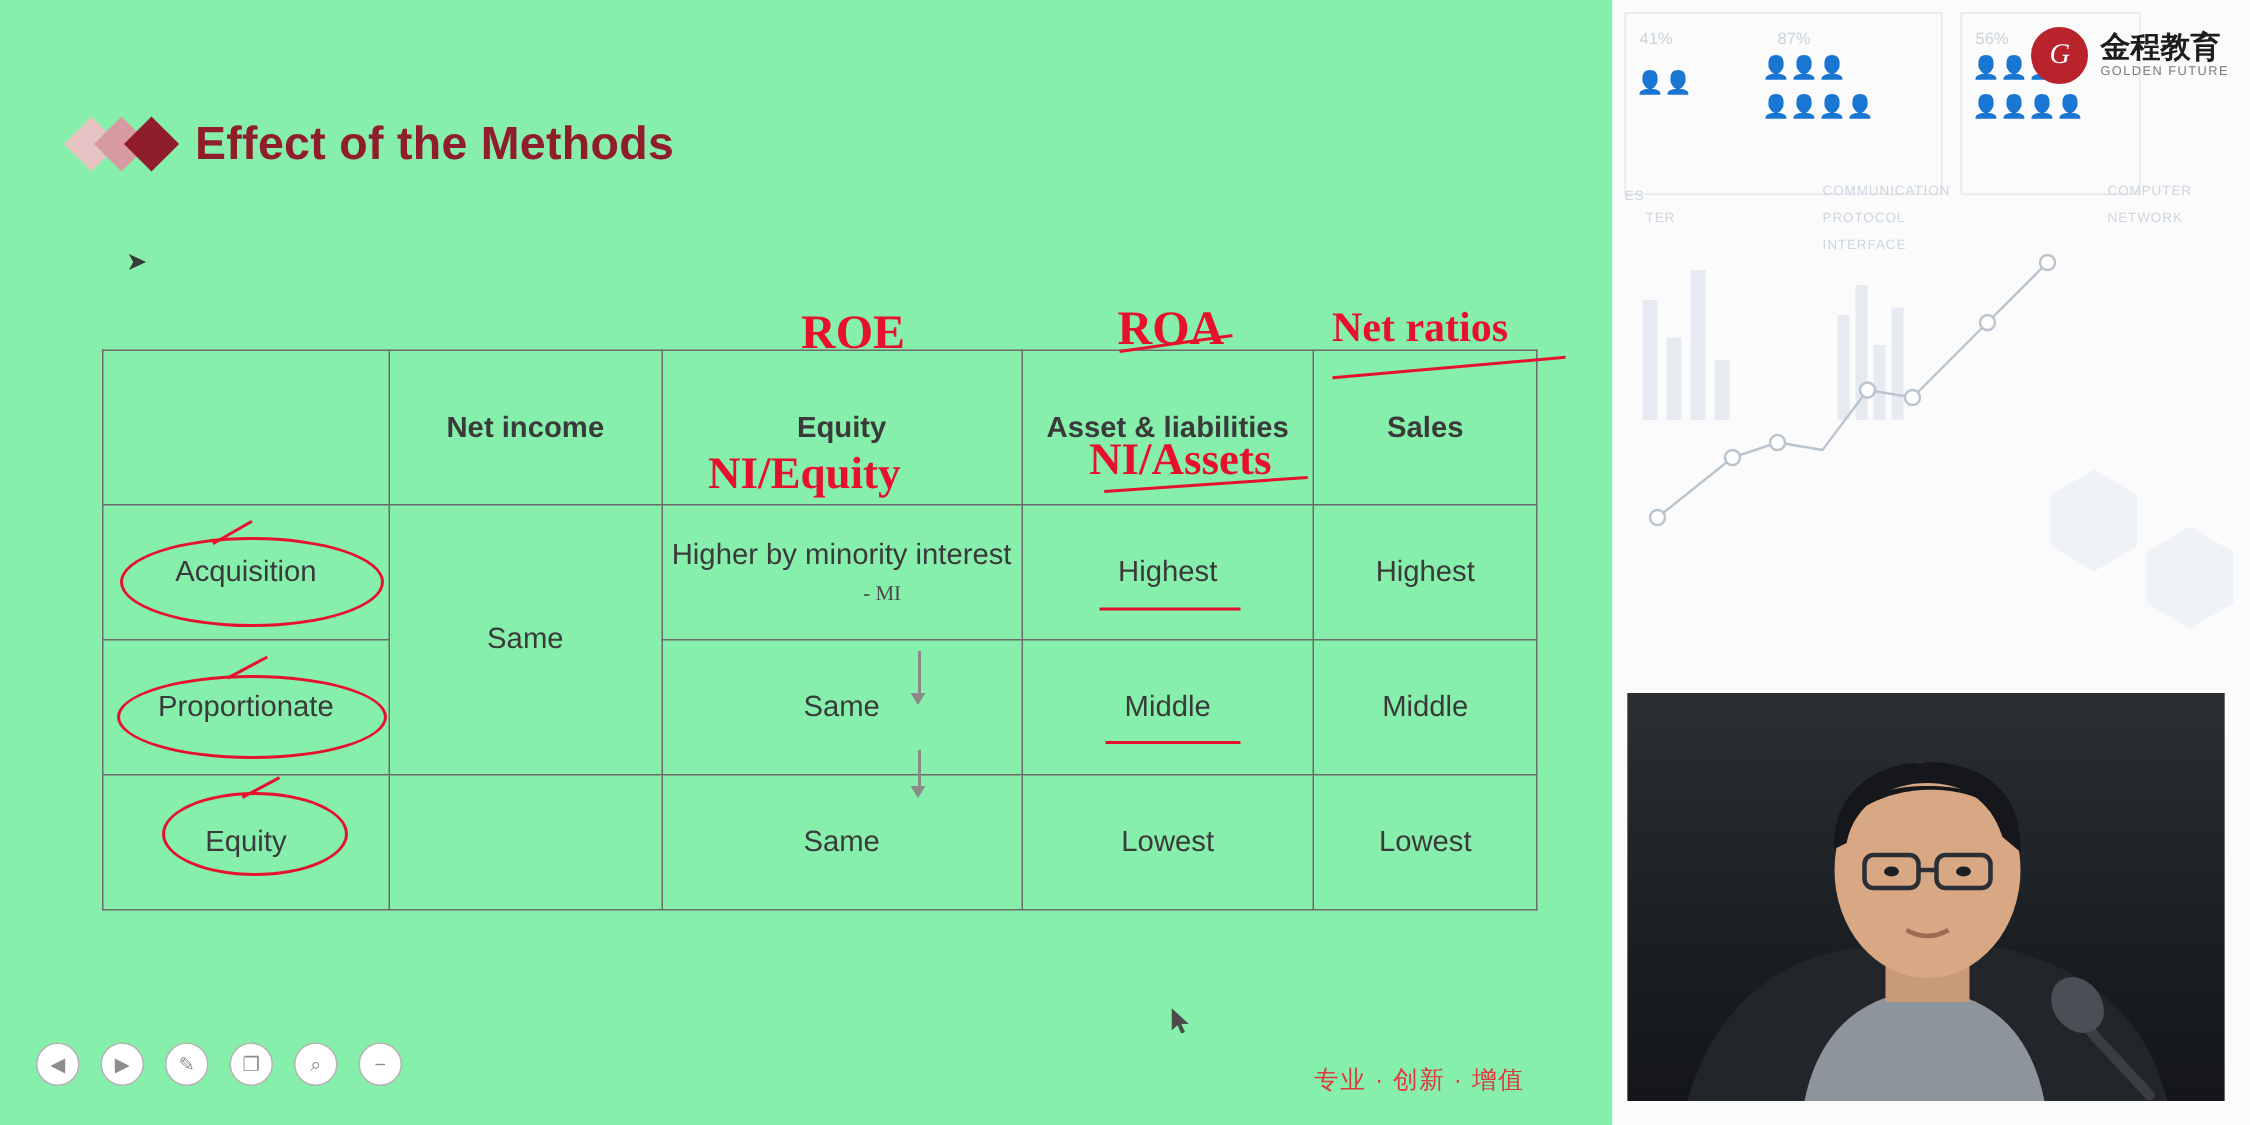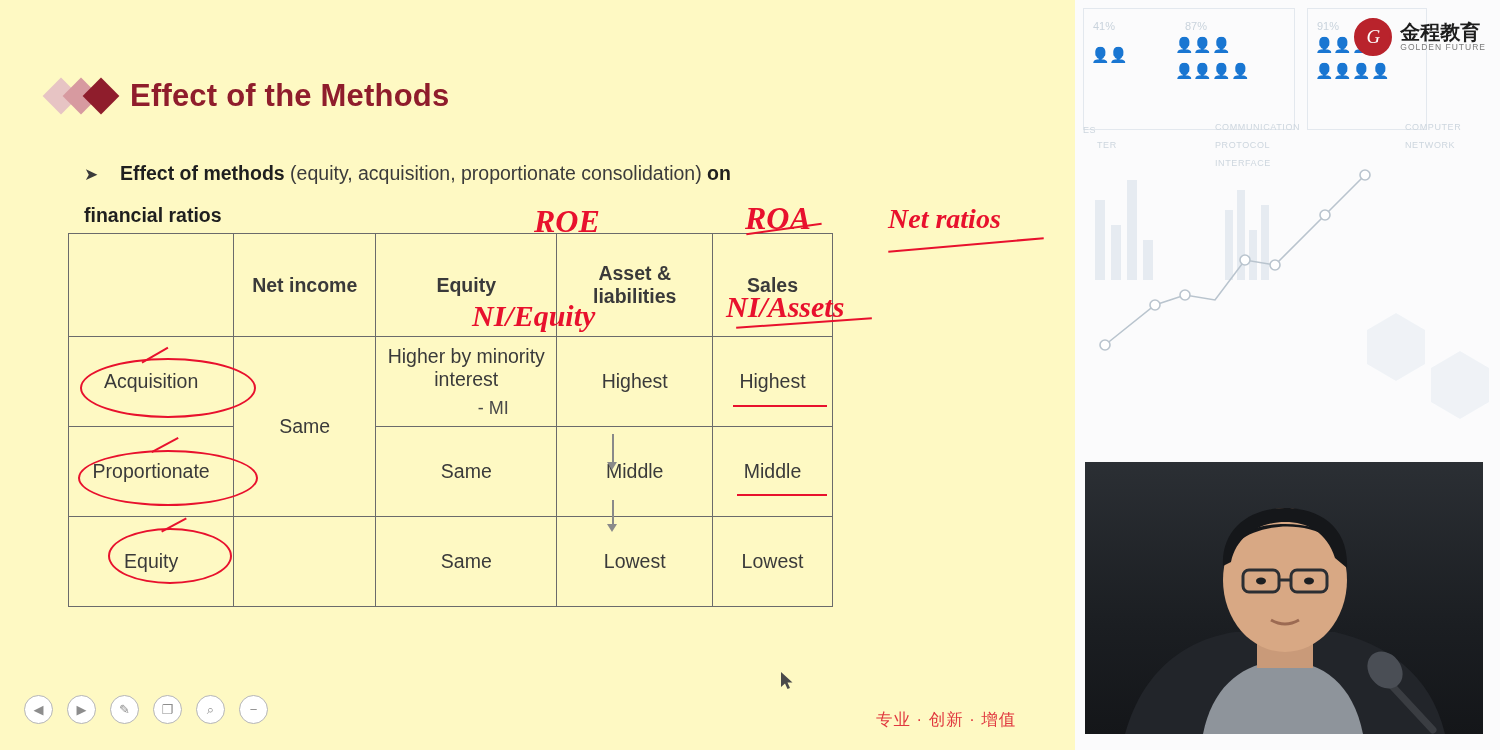--- a/index.html
+++ b/index.html
@@ -5,21 +5,21 @@
   html,body{margin:0;padding:0;}
   body{
     width:1500px;height:750px;overflow:hidden;
     background:#ffffff;
     font-family:"Liberation Sans", sans-serif;
     position:relative;
   }
   
   #slide-area{
     position:absolute;left:0;top:0;width:1075px;height:750px;
-    background:#fef9c3;
+    background:#86efac;
   }
   #slide-title-row{
     position:absolute;left:48px;top:78px;display:flex;align-items:center;
   }
   .diamond{
     width:26px;height:26px;transform:rotate(45deg);display:inline-block;
     margin-right:-6px;
   }
   .d1{background:#e7c4c4;}
   .d2{background:#d79aa0;}
@@ -37,43 +37,43 @@
   #bullet-arrow{
     position:absolute;left:0px;top:2px;color:#3b3b3b;font-size:17px;
   }
   #bullet-text{margin-left:36px;}
   .b-strong{font-weight:bold;color:#1f1f1f;}
 
   
   #ratio-table{
     position:absolute;left:68px;top:233px;
     border-collapse:collapse;
-    width:765px;
+    width:957px;
     border-radius:20px;
   }
   #ratio-table td{
     border:1px solid #6b6b6b;
     text-align:center;
     vertical-align:middle;
     color:#3a3a3a;
     font-size:19.5px;
   }
   .hdr{font-weight:bold;color:#1d1d1d;font-size:20px;}
   .col-0{width:190px;height:100px;}
   .col-1{width:182px;}
   .col-2{width:242px;}
   .col-3{width:195px;}
   .col-4{width:148px;}
   .r-body{height:90px;}
-  .mi-note{display:block;font-size:18px;color:#4a4a4a;margin-top:7px;padding-left:54px;}
+  .mi-note{display:block;font-size:14px;color:#4a4a4a;margin-top:7px;padding-left:54px;font-family:Liberation Serif, serif;}
 
   
   .ink{position:absolute;color:#e01b1b;font-family:"Liberation Serif", serif;pointer-events:none;}
   .ink-hand{
-    font-style:italic;font-weight:bold;
+    font-weight:bold;
     font-family:"Liberation Serif", serif;
     color:#e8112d;
   }
   .ellipse{
     position:absolute;border:2.4px solid #e8112d;border-radius:50%;
     pointer-events:none;
   }
   .redline{position:absolute;background:#e8112d;height:2.2px;}
   .greyline{position:absolute;background:#8a8a8a;width:1.6px;}
   .arrowhead{
@@ -148,24 +148,20 @@
 
   <div id="slide-title-row">
     <span class="diamond d1"></span>
     <span class="diamond d2"></span>
     <span class="diamond d3"></span>
     <span id="slide-title">Effect of the Methods</span>
   </div>
 
   <div id="bullet-block">
     <span id="bullet-arrow">➤</span>
-    <span id="bullet-text">
-      <span class="b-strong">Effect of methods</span><span> (equity, acquisition, proportionate consolidation) </span><span class="b-strong">on</span><br>
-      <span class="b-strong">financial ratios</span>
-    </span>
   </div>
 
   <table id="ratio-table">
     <tbody>
         <tr>
       <td class="col-0"></td>
       <td class="col-1 hdr">Net income</td>
       <td class="col-2 hdr">Equity</td>
       <td class="col-3 hdr">Asset &amp; liabilities</td>
       <td class="col-4 hdr">Sales</td>
@@ -249,21 +245,21 @@
     <polygon points="0,0 0,15 4,11.5 6.5,17 9,16 6.5,10.6 11.5,10.6" fill="#4a4a4a"></polygon>
   </svg>
 </div>
 
 <div id="right-panel">
 
   <div class="bg-box" style="left:8px;top:8px;width:210px;height:120px;"></div>
   <div class="bg-box" style="left:232px;top:8px;width:118px;height:120px;"></div>
   <div class="bg-pct" style="left:18px;top:20px;">41%</div>
   <div class="bg-pct" style="left:110px;top:20px;">87%</div>
-  <div class="bg-pct" style="left:242px;top:20px;">91%</div>
+  <div class="bg-pct" style="left:242px;top:20px;">56%</div>
   <div class="bg-person" style="left:16px;top:46px;">👤👤</div>
   <div class="bg-person" style="left:100px;top:36px;">👤👤👤</div>
   <div class="bg-person" style="left:100px;top:62px;">👤👤👤👤</div>
   <div class="bg-person" style="left:240px;top:36px;">👤👤👤</div>
   <div class="bg-person" style="left:240px;top:62px;">👤👤👤👤</div>
 
   <div class="bg-label" style="left:8px;top:125px;">ES</div>
   <div class="bg-label" style="left:22px;top:140px;">TER</div>
   <div class="bg-label" style="left:140px;top:122px;">COMMUNICATION</div>
   <div class="bg-label" style="left:140px;top:140px;">PROTOCOL</div>

